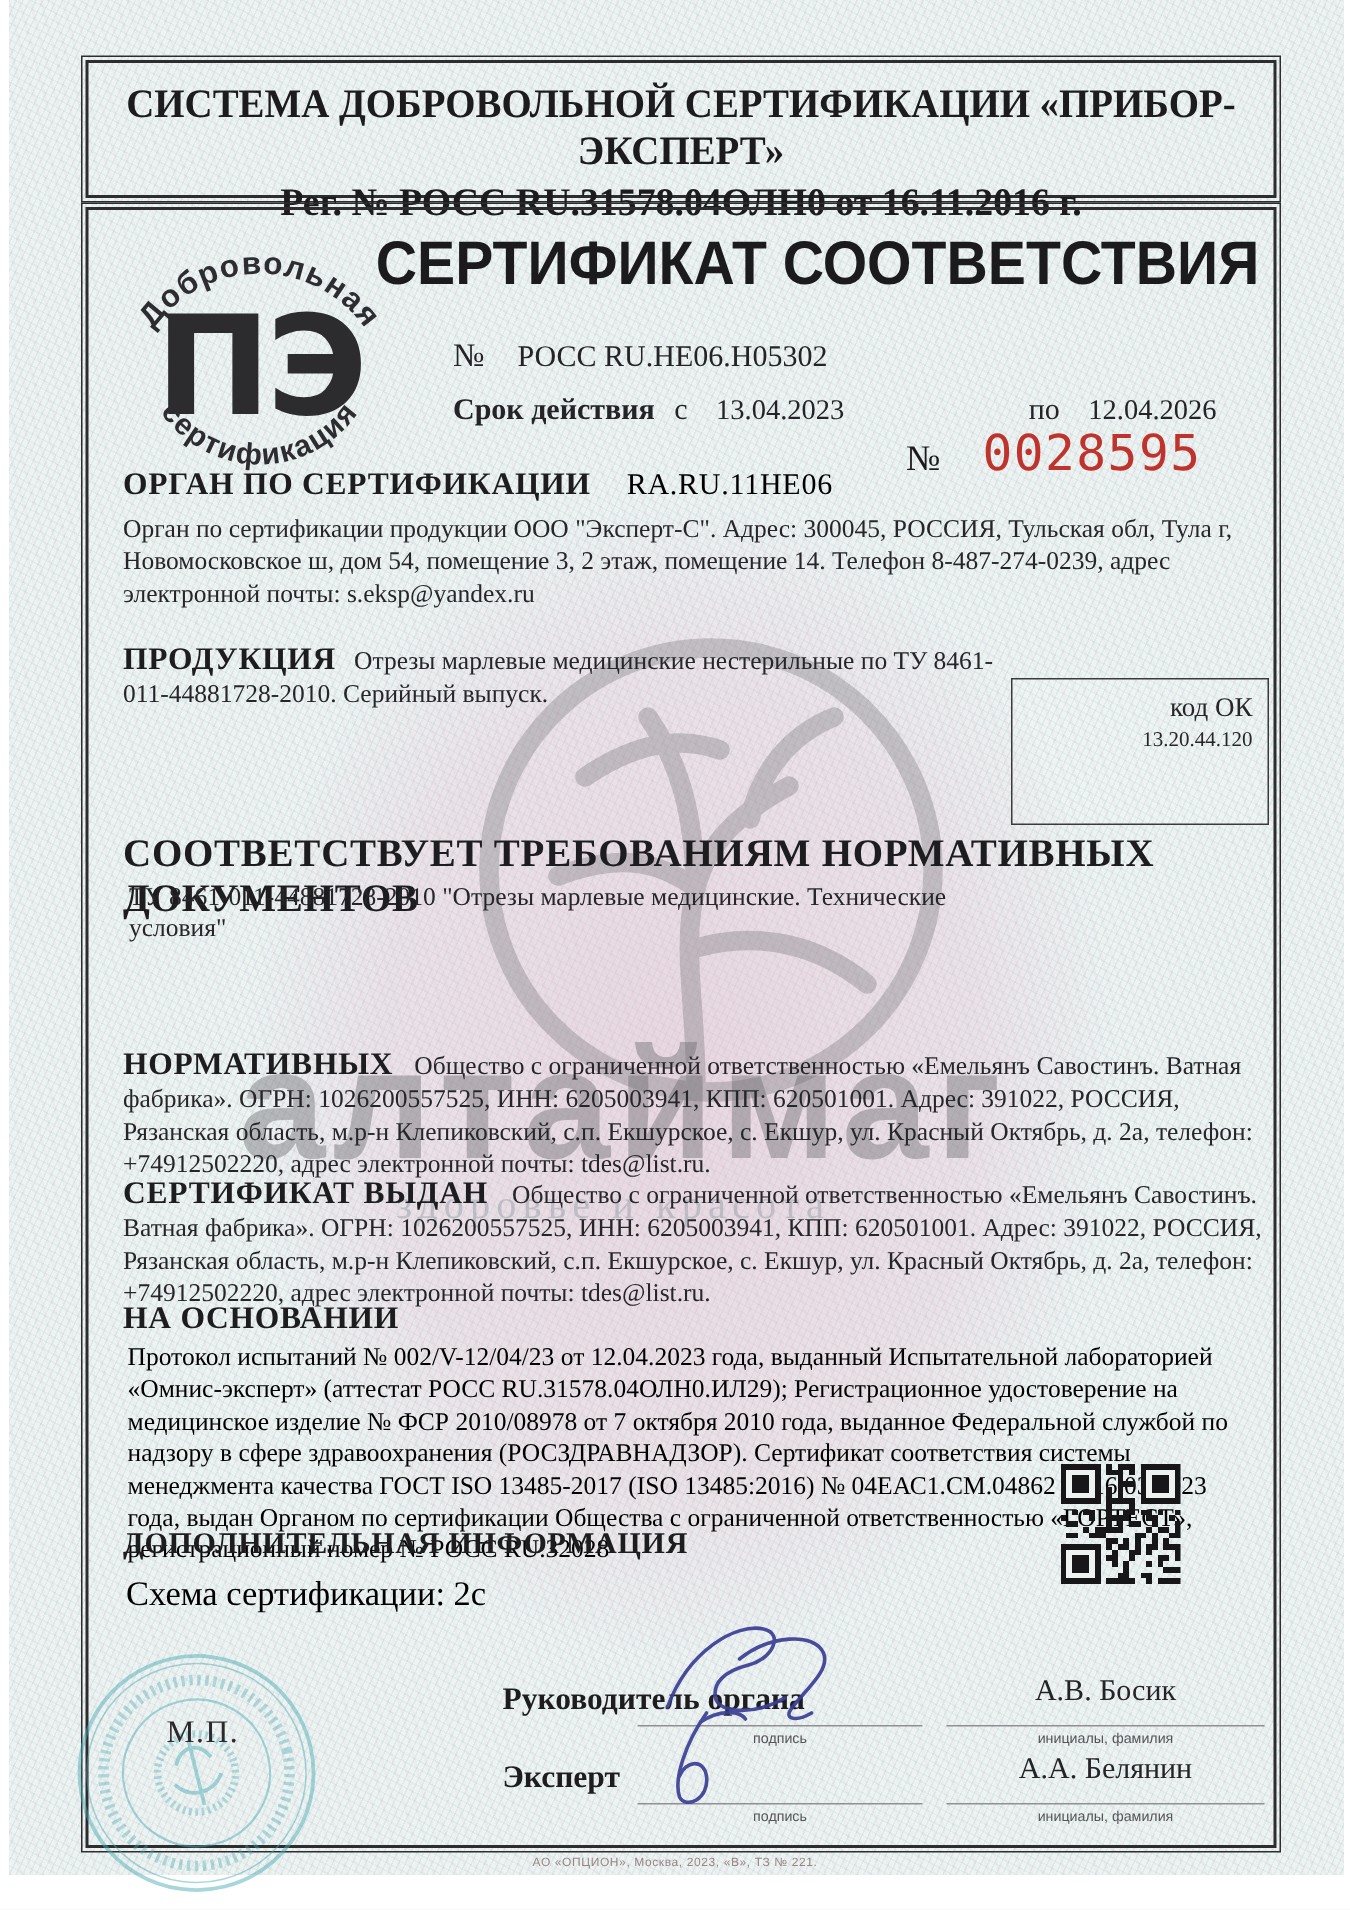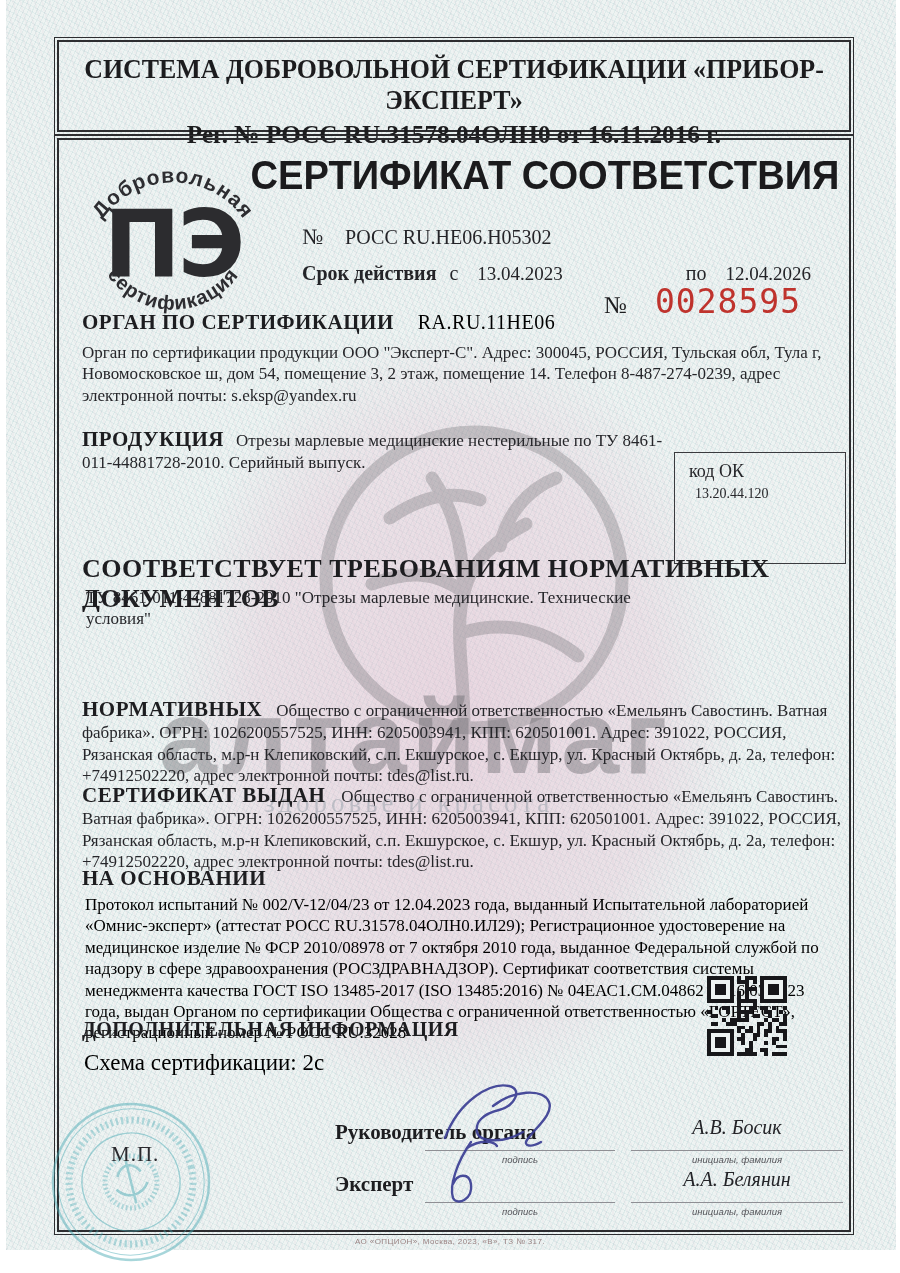--- a/index.html
+++ b/index.html
@@ -33,40 +33,40 @@
   .serial{right:48px;top:142px;font-size:24px;color:#1c1c1e;}
   .serial .digits{font-family:"DejaVu Sans Mono",monospace;font-size:33px;letter-spacing:1px;margin-left:28px;}
   .seclabel{font-weight:bold;font-size:21px;color:#1d1d20;letter-spacing:.5px;}
   .bodytext{font-size:17px;line-height:1.25;color:#26262a;}
   .organ{left:23px;top:170px;}
   .organ .code{font-size:20px;font-weight:normal;margin-left:24px;letter-spacing:.5px;}
   .organ-text{left:23px;top:202px;width:752px;}
   .production{left:23px;top:286px;width:585px;}
   .production .seclabel{margin-right:12px;}
   .codebox{box-sizing:border-box;border:1px solid #3a3a3e;padding:8px 10px 6px 14px;font-size:18px;color:#26262a;background:rgba(255,255,255,.06);}
-  .okbox{left:615px;top:312px;width:172px;height:112px;}
+  .okbox{left:615px;top:312px;width:172px;height:98px;text-align:right;}
   .tnbox{left:615px;top:445px;width:172px;height:80px;}
   .codebox .cval{display:block;margin-top:4px;margin-left:6px;font-size:14px;}
   .conf{left:23px;top:414px;}
   .conf-doc{left:27px;top:447px;width:600px;}
   .manuf{left:23px;top:556px;width:760px;}
   .manuf .seclabel{margin-right:14px;}
   .issued{left:23px;top:642px;width:762px;}
   .issued .seclabel{margin-right:16px;}
   .basis-label{left:23px;top:726px;}
   .basis-text{left:26px;top:754px;width:756px;font-size:17px;line-height:1.26;}
   .qr{left:648px;top:836px;width:80px;height:80px;}
   .addinfo{left:23px;top:878px;}
   .addinfo-text{left:25px;top:910px;font-size:23px;}
   .stampwrap{left:-28px;top:942px;width:200px;height:200px;z-index:2;}
   .mp{left:52px;top:1002px;font-size:21px;color:#2a2a2e;letter-spacing:1px;z-index:3;}
   .role1{left:276px;top:980px;}
   .role2{left:276px;top:1032px;}
   .rolelabel{font-weight:bold;font-size:21px;color:#1d1d20;}
-  .sigline{border-bottom:1.4px solid #8f8f94;font-style:italic;}
+  .sigline{border-bottom:1.4px solid #8f8f94;}
   .sl1{left:366px;top:976px;width:190px;height:34px;}
   .sl2{left:366px;top:1028px;width:190px;height:34px;}
   .nl1{left:572px;top:976px;width:212px;height:34px;text-align:center;font-size:20px;color:#242428;}
   .nl2{left:572px;top:1028px;width:212px;height:34px;text-align:center;font-size:20px;color:#242428;}
   .caption{position:absolute;top:38px;left:0;width:100%;text-align:center;font-family:"Liberation Sans",sans-serif;font-size:9.5px;color:#55555a;}
   .sig1{left:372px;top:936px;z-index:4;}
   .sig2{left:378px;top:996px;z-index:4;}
   .bottom-note{left:0;top:1056px;width:100%;text-align:center;font-size:21px;color:#232327;letter-spacing:.5px;word-spacing:3px;}
   .print-footer{position:absolute;left:0;top:1237px;width:900px;text-align:center;
     font-family:"Liberation Sans",sans-serif;font-size:8px;color:#9a8484;letter-spacing:.4px;}
@@ -337,13 +337,13 @@
     <svg class="abs sig2" width="90" height="72" viewBox="0 0 90 72">
       <g fill="none" stroke="#3b3e94" stroke-width="2.4" stroke-linecap="round" opacity="0.92">
         <path d="M34,6 C20,26 12,50 16,62 C20,70 36,64 34,48 C32,36 20,38 16,48"></path>
         <path d="M30,12 C42,4 56,4 60,10"></path>
       </g>
     </svg>
 
   </div>
 </div>
 
-<div class="print-footer">АО «ОПЦИОН», Москва, 2023, «В», ТЗ № 317.</div>
+<div class="print-footer">АО «ОПЦИОН», Москва, 2023, «В», ТЗ № 221.</div>
 
 </body></html>

